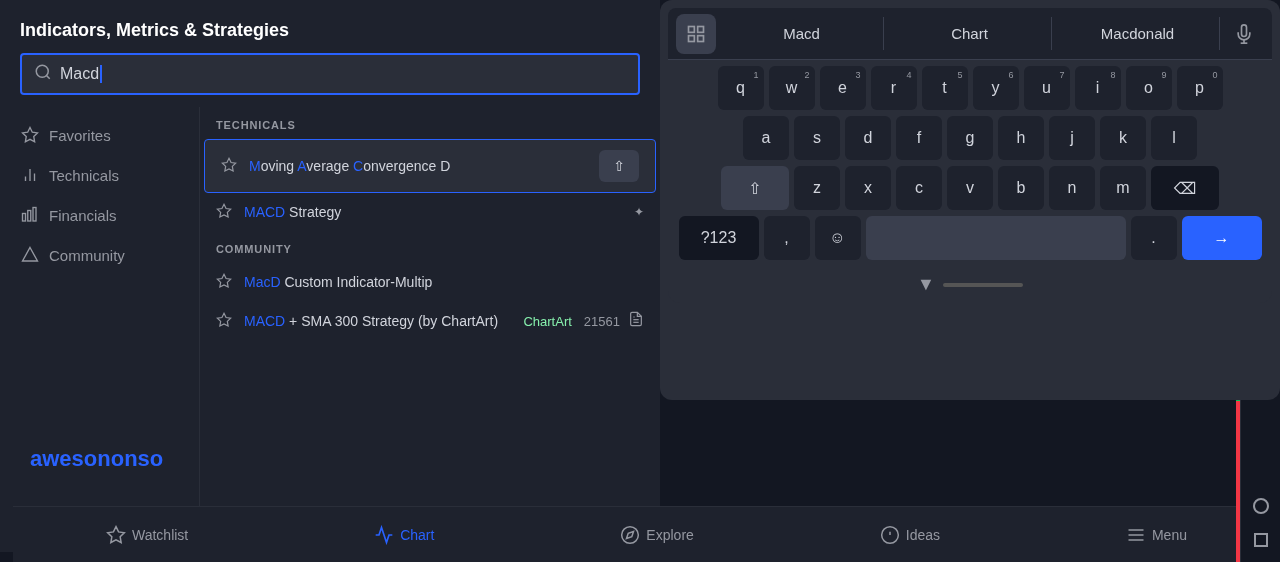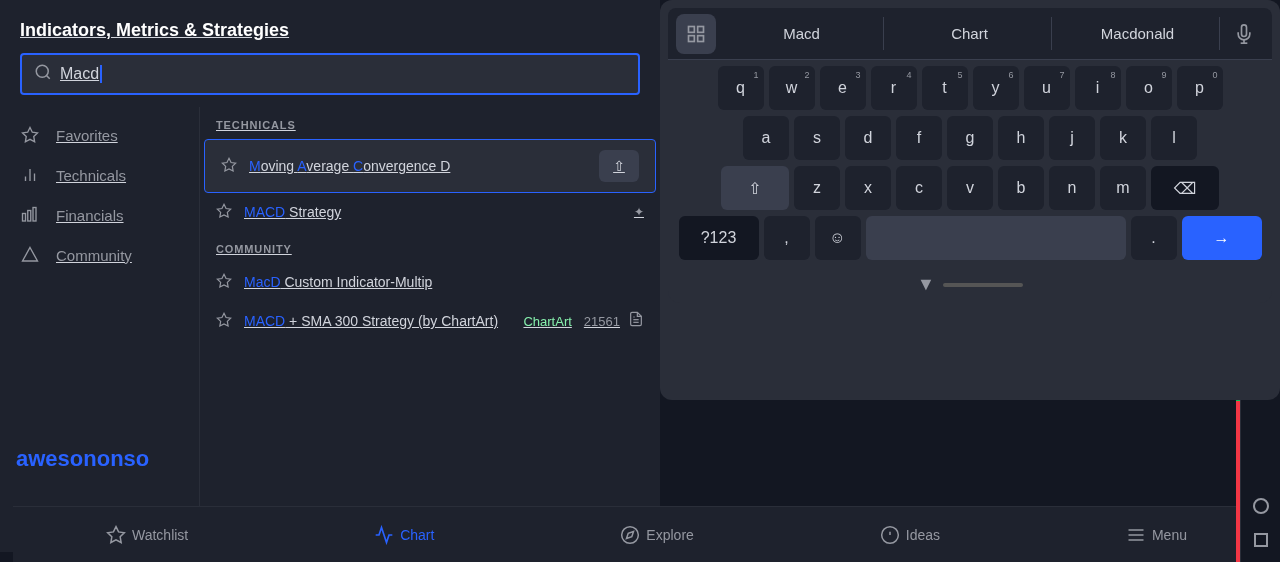--- a/index.html
+++ b/index.html
@@ -15,21 +15,20 @@
 
     
     .main-panel {
       position: absolute;
       top: 0; left: 0;
       width: 660px;
       height: 552px;
       background: #1e222d;
       display: flex;
       flex-direction: column;
-      text-decoration: underline;
     }
 
     .panel-title {
       font-size: 18px;
       font-weight: 700;
       color: #ffffff;
       padding: 20px 20px 12px 20px;
     }
 
     .search-box {
@@ -73,21 +72,21 @@
     .sidebar {
       width: 200px;
       flex-shrink: 0;
       padding: 8px 0;
       border-right: 1px solid #2a2e39;
     }
 
     .sidebar-item {
       display: flex;
       align-items: center;
-      gap: 16px;
+      gap: 9px;
       padding: 10px 20px;
       cursor: pointer;
       color: #9598a1;
       font-size: 15px;
     }
 
     .sidebar-item .icon {
       width: 20px;
       height: 20px;
       display: flex;
@@ -212,21 +211,21 @@
       position: absolute;
       top: 0; left: 0; right: 0;
       bottom: 56px;
       background: #131722;
       z-index: -1;
     }
 
     .username-overlay {
       position: absolute;
       bottom: 80px;
-      left: 16px;
+      left: 30px;
       font-size: 22px;
       font-weight: 700;
       color: #2962ff;
     }
 
     
     .keyboard-overlay {
       position: absolute;
       top: 0;
       left: 660px;

